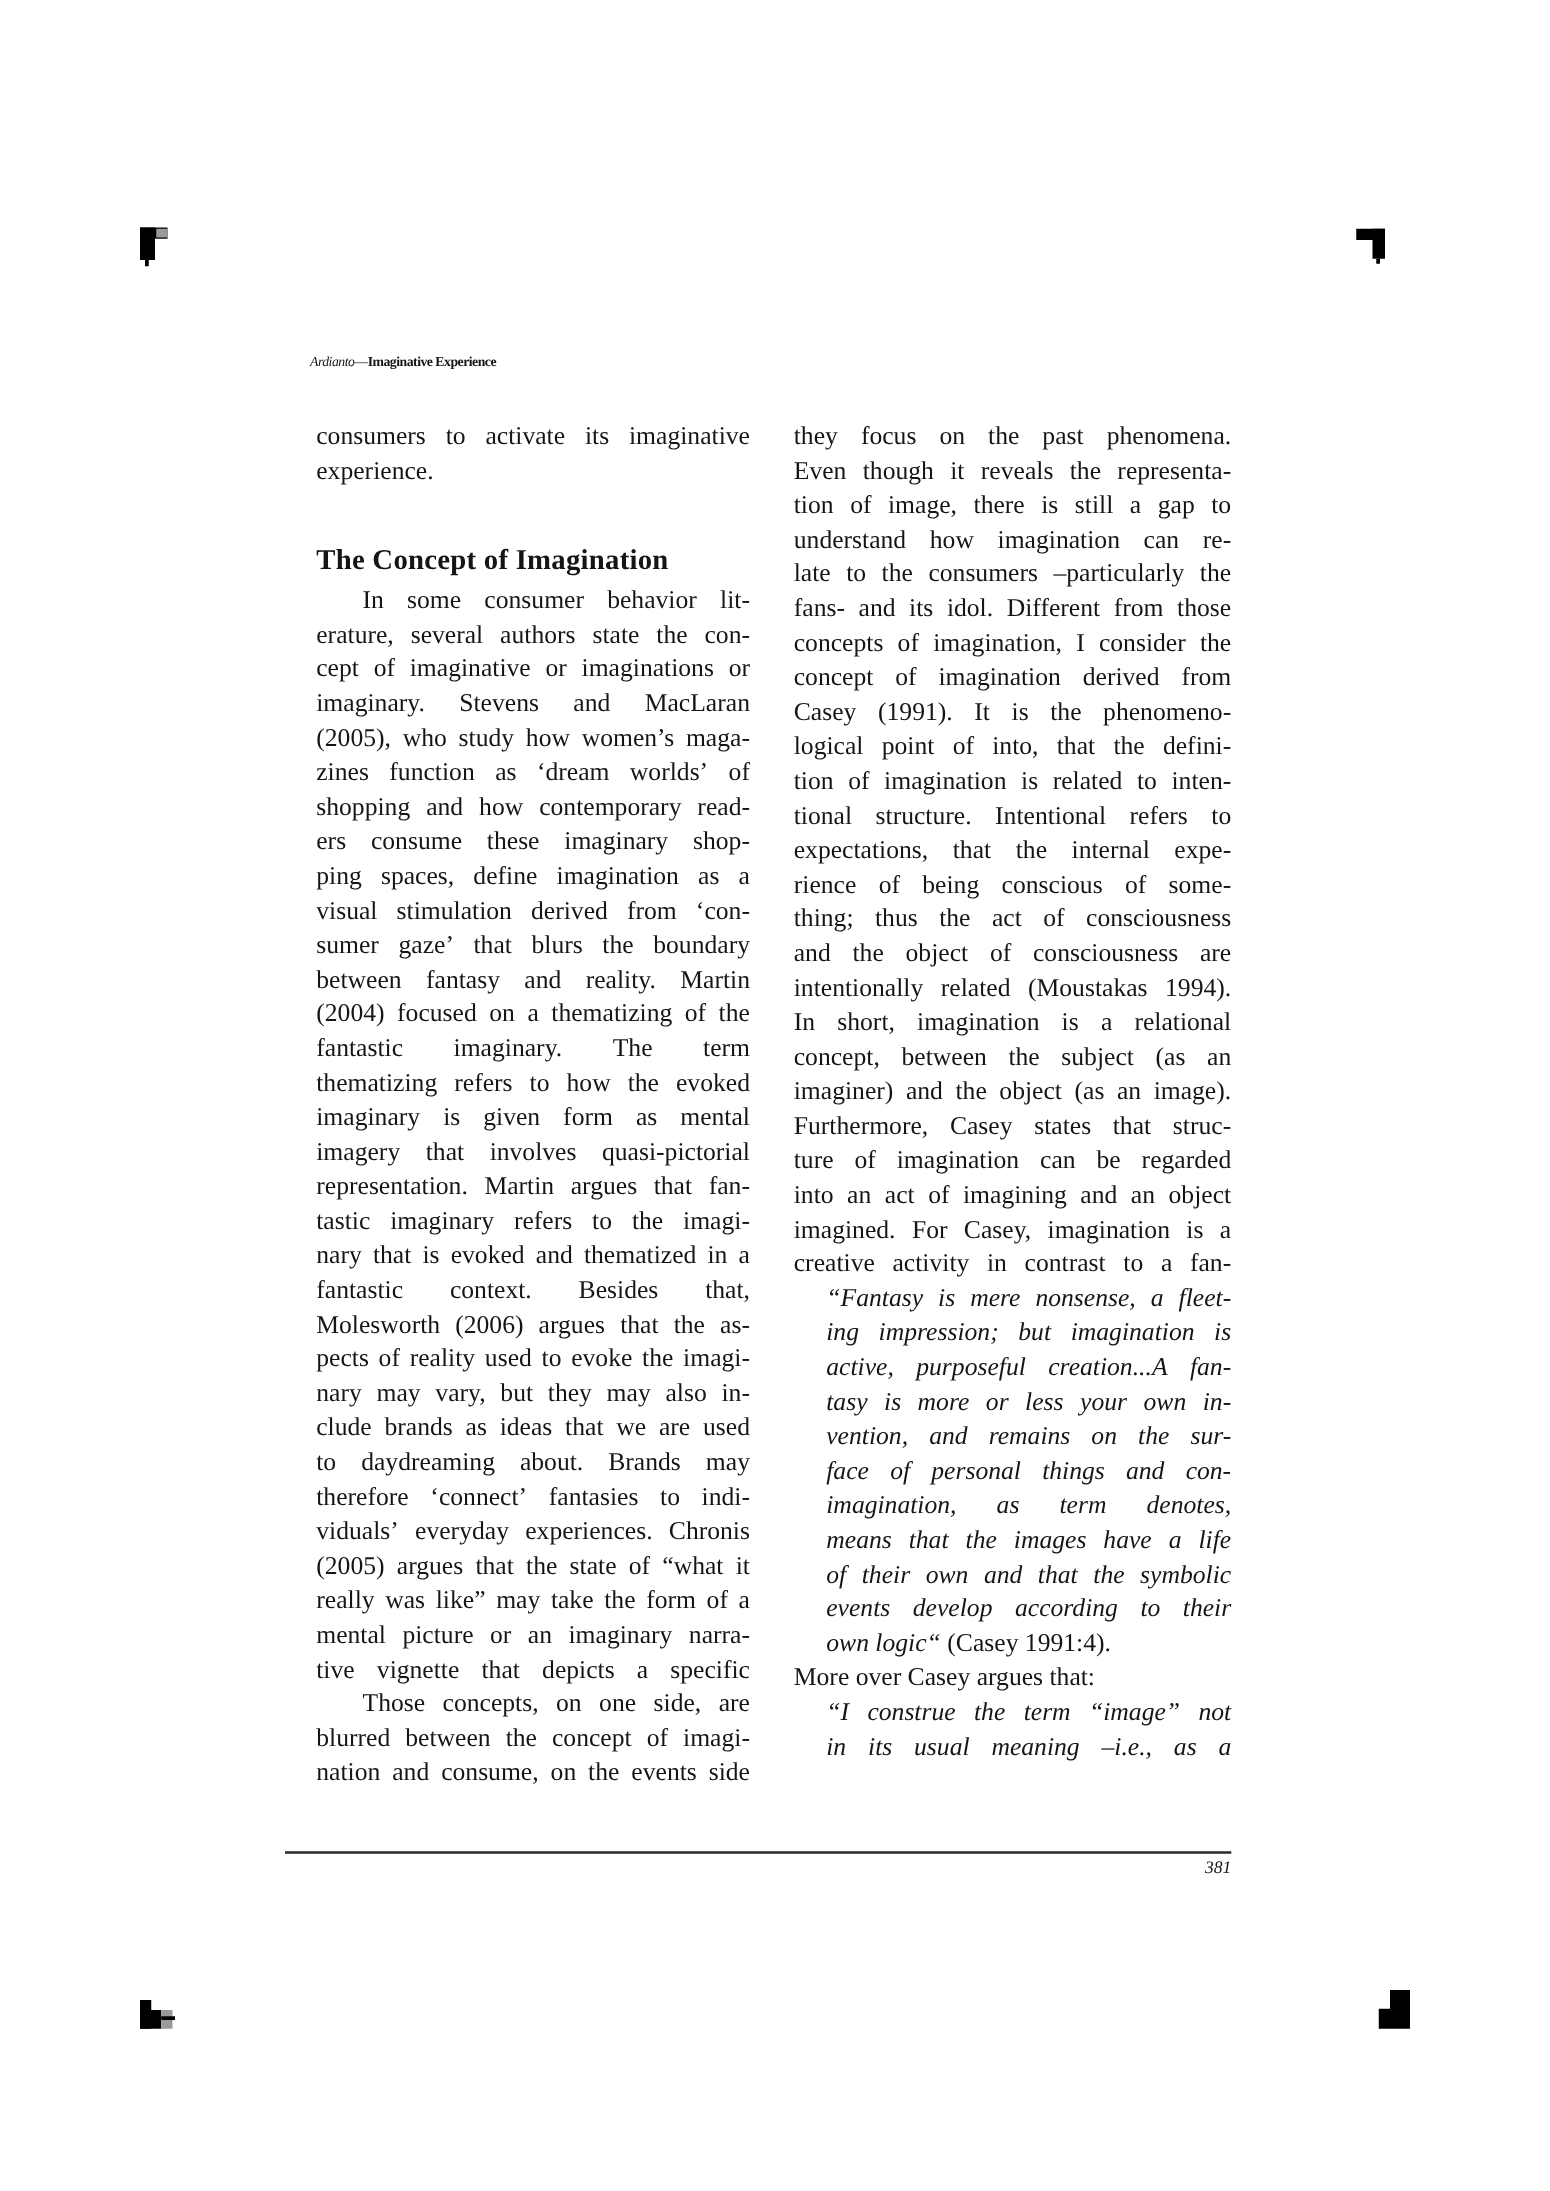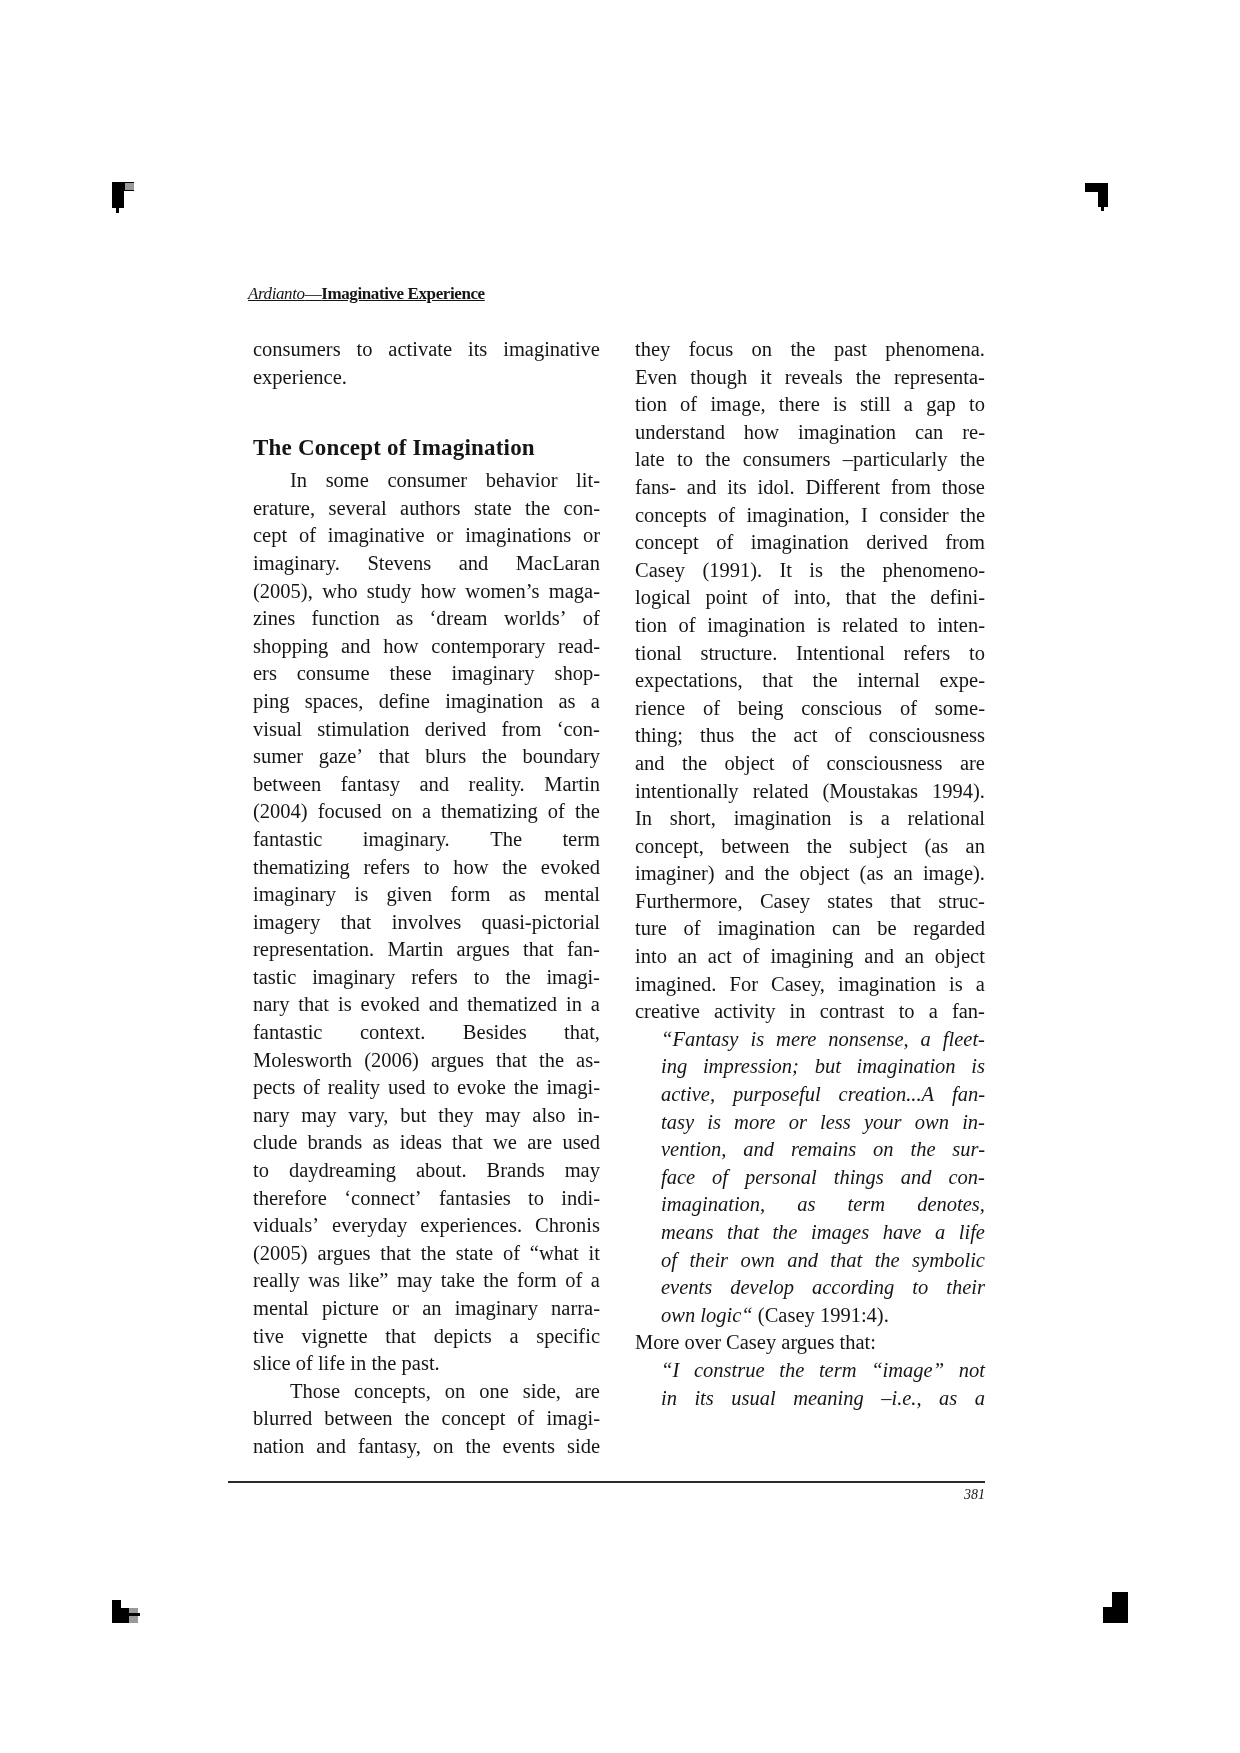--- a/index.html
+++ b/index.html
@@ -2,21 +2,21 @@
 <html><head>
 <meta charset="utf-8">
 <style>
   html,body{margin:0;padding:0;background:#ffffff;}
   .page{
     position:relative;width:1240px;height:1753px;background:#ffffff;
     font-family:"Liberation Serif", serif;color:#151515;overflow:hidden;
   }
 
   
-  .running-header{position:absolute;left:248px;top:284px;font-size:17px;letter-spacing:-0.4px;white-space:nowrap;text-decoration:underline;}
+  .running-header{position:absolute;left:248px;top:284px;font-size:11px;letter-spacing:-0.4px;white-space:nowrap;}
   .running-header .author{font-style:italic;}
   .running-header .title{font-weight:bold;}
 
   
   .column{position:absolute;top:336px;font-size:20.5px;line-height:27.6px;}
   .column.left{left:253px;width:347px;}
   .column.right{left:635px;width:350px;}
 
   .line{min-height:27.6px;}
   .line.just{display:flex;justify-content:space-between;}
@@ -328,41 +328,40 @@
         <span>narra-</span>
       </div>
       <div class="line just">
         <span>tive</span>
         <span>vignette</span>
         <span>that</span>
         <span>depicts</span>
         <span>a</span>
         <span>specific</span>
       </div>
-      <div class="line"><span>slice of life in the past.</span></div>
       <div class="line just indent">
         <span>Those</span>
         <span>concepts,</span>
         <span>on</span>
         <span>one</span>
         <span>side,</span>
         <span>are</span>
       </div>
       <div class="line just">
         <span>blurred</span>
         <span>between</span>
         <span>the</span>
         <span>concept</span>
         <span>of</span>
         <span>imagi-</span>
       </div>
       <div class="line just">
         <span>nation</span>
         <span>and</span>
-        <span>fantasy,</span>
+        <span>consume,</span>
         <span>on</span>
         <span>the</span>
         <span>events</span>
         <span>side</span>
       </div>
     </div>
   <div class="column right">
       <div class="line just">
         <span>they</span>
         <span>focus</span>

